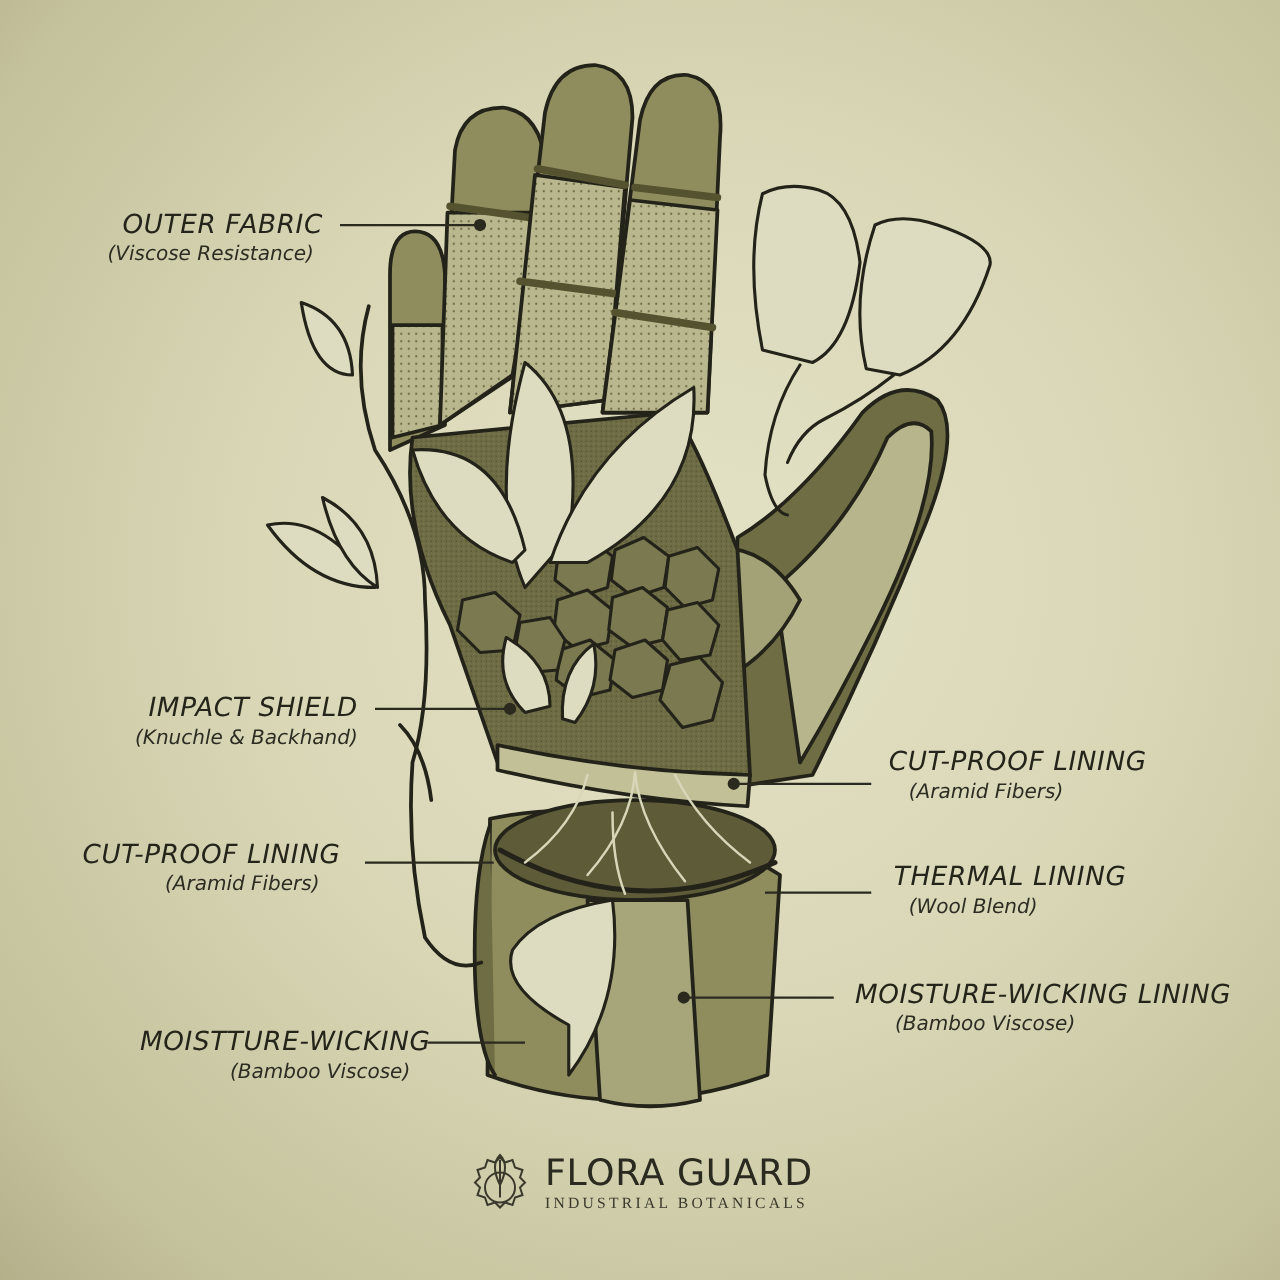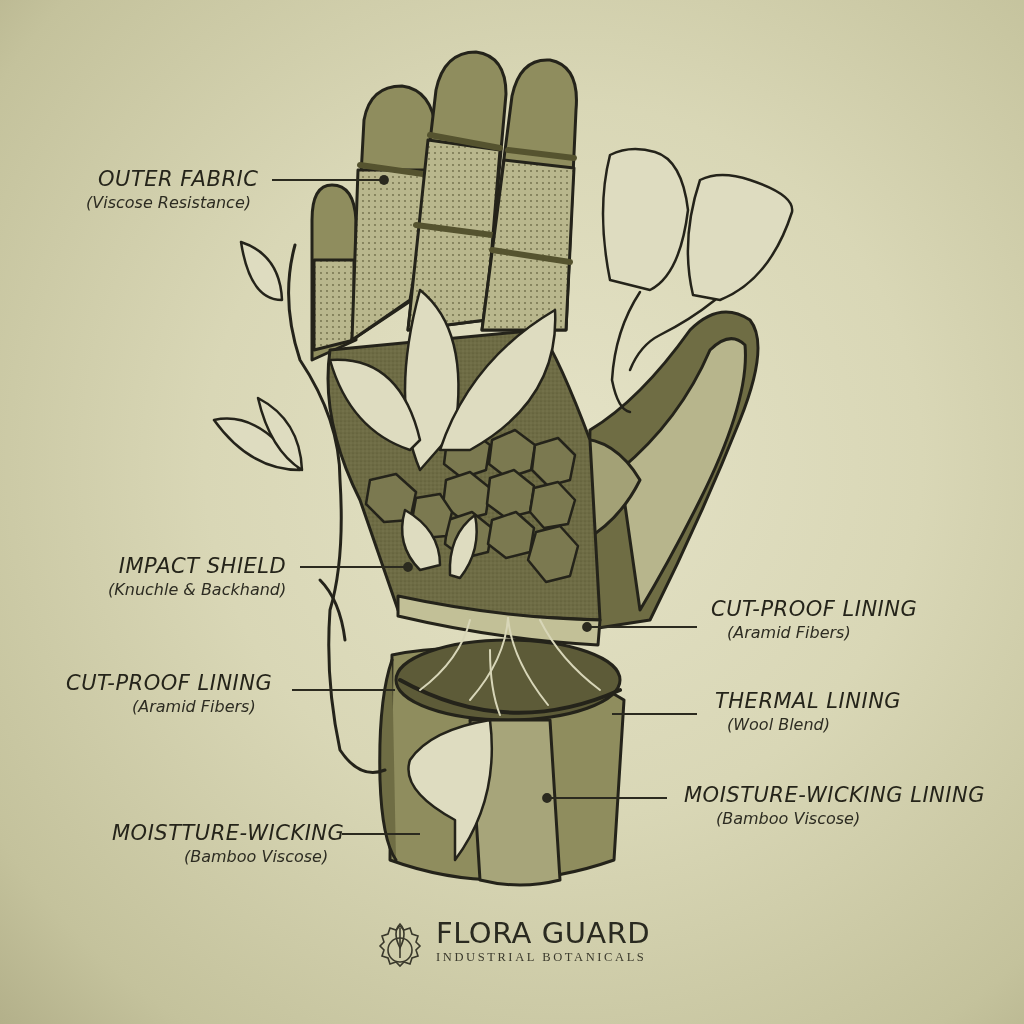--- a/index.html
+++ b/index.html
@@ -4,21 +4,21 @@
 <style>
   html,body{margin:0;padding:0;}
   body{width:1024px;height:1024px;overflow:hidden;position:relative;
     background: radial-gradient(ellipse at 55% 45%, #e4e2c6 0%, #d9d7b6 45%, #c4c29c 85%, #b3b08a 100%);
     font-family:"DejaVu Sans", sans-serif;color:#2b2a1f;}
   .stage{position:absolute;left:0;top:0;width:1024px;height:916px;}
   svg.art{position:absolute;left:0;top:0;}
   .label{position:absolute;white-space:nowrap;}
   .label .title{font-style:italic;font-size:21px;letter-spacing:0.5px;color:#25241a;display:block;}
   .label .sub{font-style:italic;font-size:16px;color:#2d2c22;display:block;margin-top:2px;}
-  .brand{position:absolute;left:372px;top:918px;display:flex;gap:8px;}
+  .brand{position:absolute;left:372px;top:918px;display:flex;align-items:center;gap:8px;}
   .brand .name{font-family:"DejaVu Sans", sans-serif;font-size:29px;letter-spacing:0.5px;color:#2a2a20;line-height:30px;}
   .brand .tag{font-family:Liberation Serif, serif;font-size:12.5px;letter-spacing:2.6px;color:#3a392c;display:block;margin-top:2px;}
 </style>
 </head>
 <body>
 
 <div class="stage">
 
 <svg class="art" width="1024" height="1024" viewBox="0 0 1024 1024">
   <defs>

